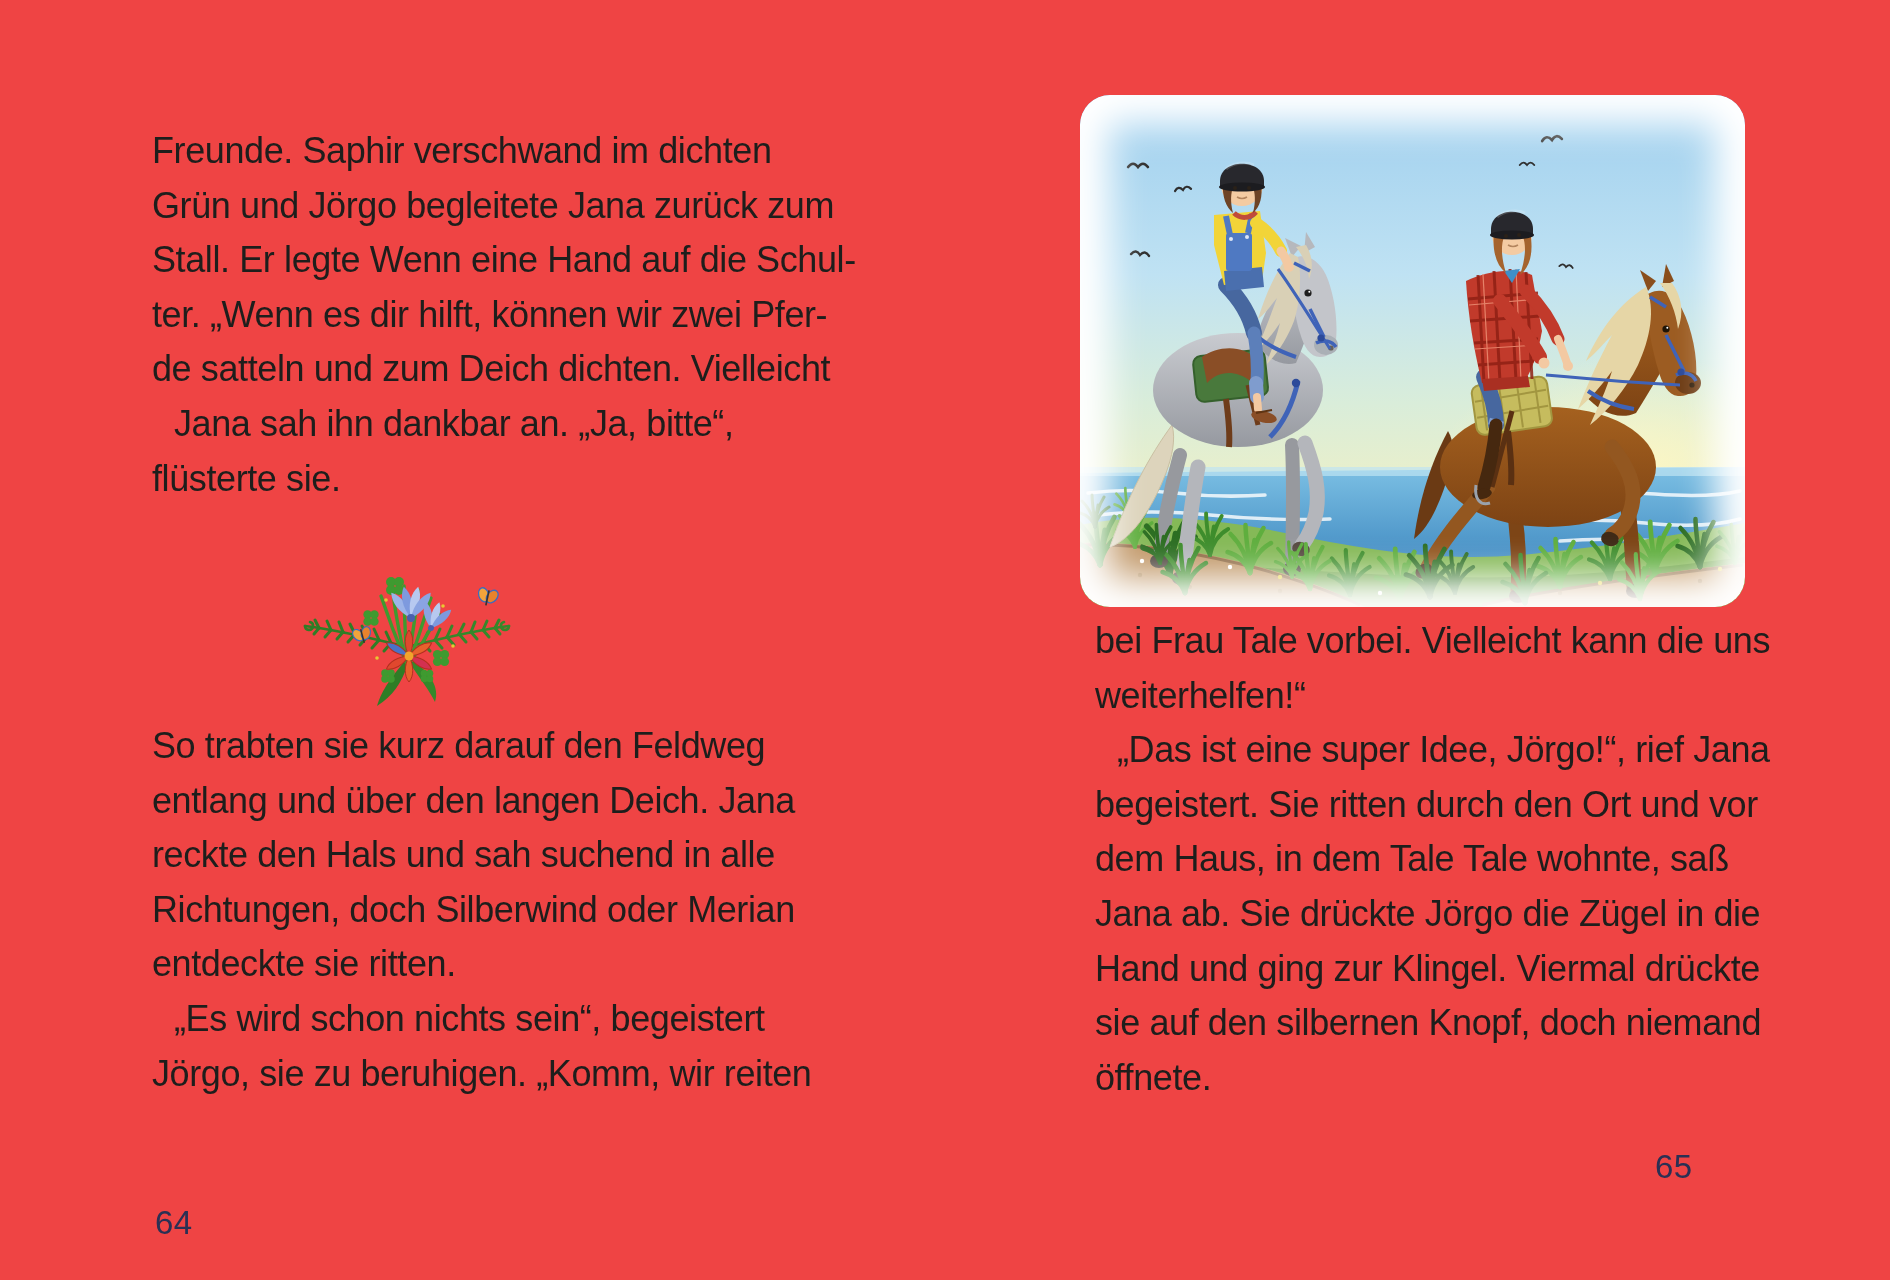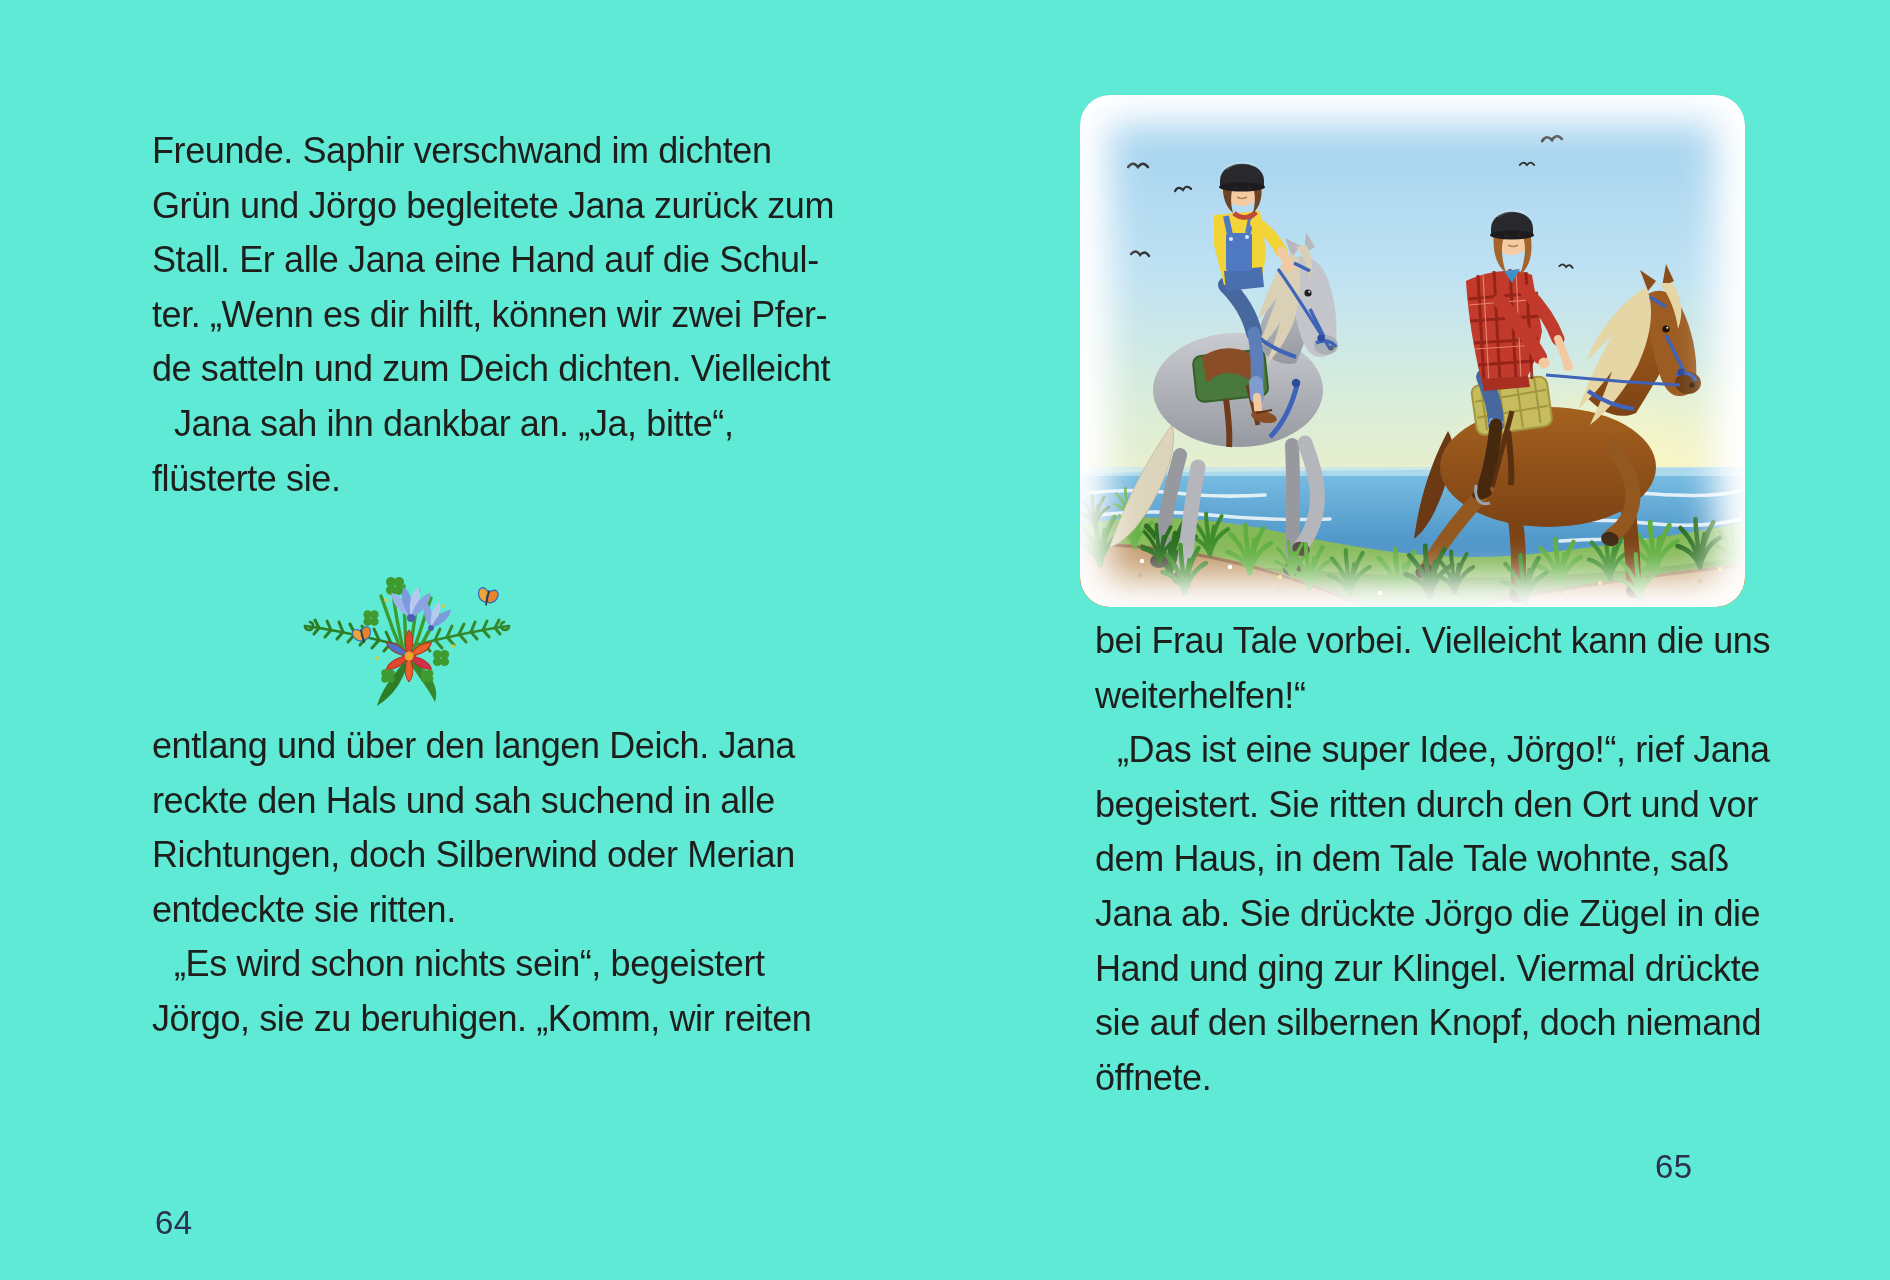--- a/index.html
+++ b/index.html
@@ -1,16 +1,16 @@
 <!DOCTYPE html>
 <html><head>
 <meta charset="utf-8">
 <style>
   html,body{margin:0;padding:0;background:#ffffff;}
-  .canvas{position:relative;width:1890px;height:1280px;background:#5eead4;overflow:hidden;
+  .canvas{position:relative;width:1890px;height:1280px;background:#ef4444;overflow:hidden;
           font-family:"Liberation Sans",sans-serif;}
   .textblock{position:absolute;color:#1e1e1c;}
   .line{white-space:nowrap;height:54.6px;line-height:54.6px;font-size:36px;letter-spacing:-0.4px;}
   .indent{padding-left:22px;}
   .textblock-a{left:152px;top:124px;}
   .textblock-b{left:152px;top:719px;}
   .textblock-r{left:1095px;top:614px;}
   .pagenum{position:absolute;font-size:33px;color:#2b3054;letter-spacing:0.5px;}
   .pagenum-left{left:155px;top:1204px;}
   .pagenum-right{left:1655px;top:1148px;width:85px;}
@@ -21,21 +21,21 @@
                 box-shadow:inset 0 0 36px 30px #ffffff;pointer-events:none;}
 </style>
 </head>
 <body>
 
 <div class="canvas">
 
   <div class="textblock textblock-a">
     <div class="line">Freunde. Saphir verschwand im dichten</div>
     <div class="line">Grün und Jörgo begleitete Jana zurück zum</div>
-    <div class="line">Stall. Er alle Jana eine Hand auf die Schul-</div>
+    <div class="line">Stall. Er legte Wenn eine Hand auf die Schul-</div>
     <div class="line">ter. „Wenn es dir hilft, können wir zwei Pfer-</div>
     <div class="line">de satteln und zum Deich dichten. Vielleicht</div>
     <div class="line indent">Jana sah ihn dankbar an. „Ja, bitte“,</div>
     <div class="line">flüsterte sie.</div>
   </div>
 
   <svg class="ornament" viewBox="0 0 232 146" aria-hidden="true">
     <g stroke="#2f7d26" stroke-width="2.6" fill="none" stroke-linecap="round">
       <path d="M112 80 C80 72 45 64 14 60"></path>
       <path d="M14 60 a4 4 0 1 0 5 -4"></path>
@@ -158,20 +158,21 @@
     </g>
     <g fill="#e8c832">
       <circle cx="95" cy="34" r="1.8"></circle>
         <circle cx="152" cy="40" r="1.8"></circle>
       <circle cx="86" cy="92" r="1.8"></circle>
         <circle cx="162" cy="80" r="1.8"></circle>
     </g>
   </svg>
 
   <div class="textblock textblock-b">
+    <div class="line">So trabten sie kurz darauf den Feldweg</div>
     <div class="line">entlang und über den langen Deich. Jana</div>
     <div class="line">reckte den Hals und sah suchend in alle</div>
     <div class="line">Richtungen, doch Silberwind oder Merian</div>
     <div class="line">entdeckte sie ritten.</div>
     <div class="line indent">„Es wird schon nichts sein“, begeistert</div>
     <div class="line">Jörgo, sie zu beruhigen. „Komm, wir reiten</div>
   </div>
 
   <div class="pagenum pagenum-left">64</div>
 

